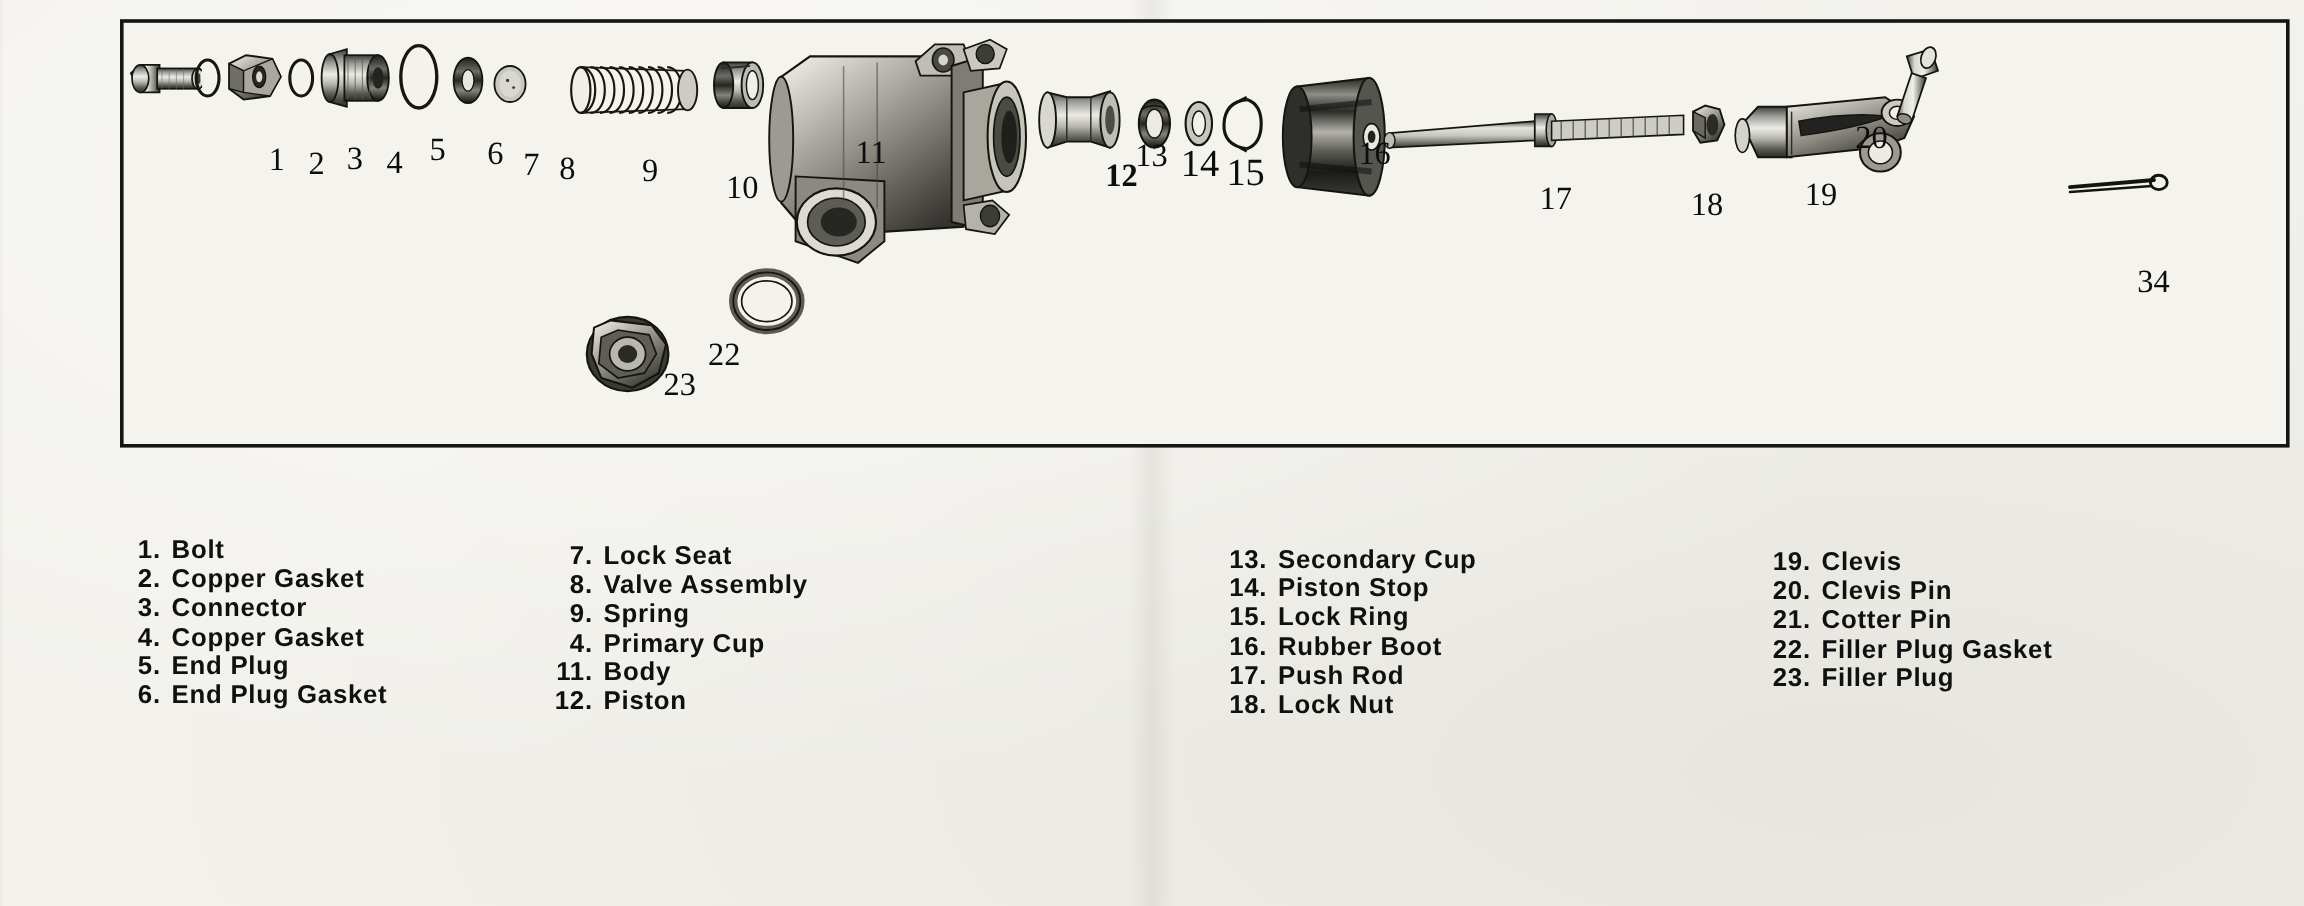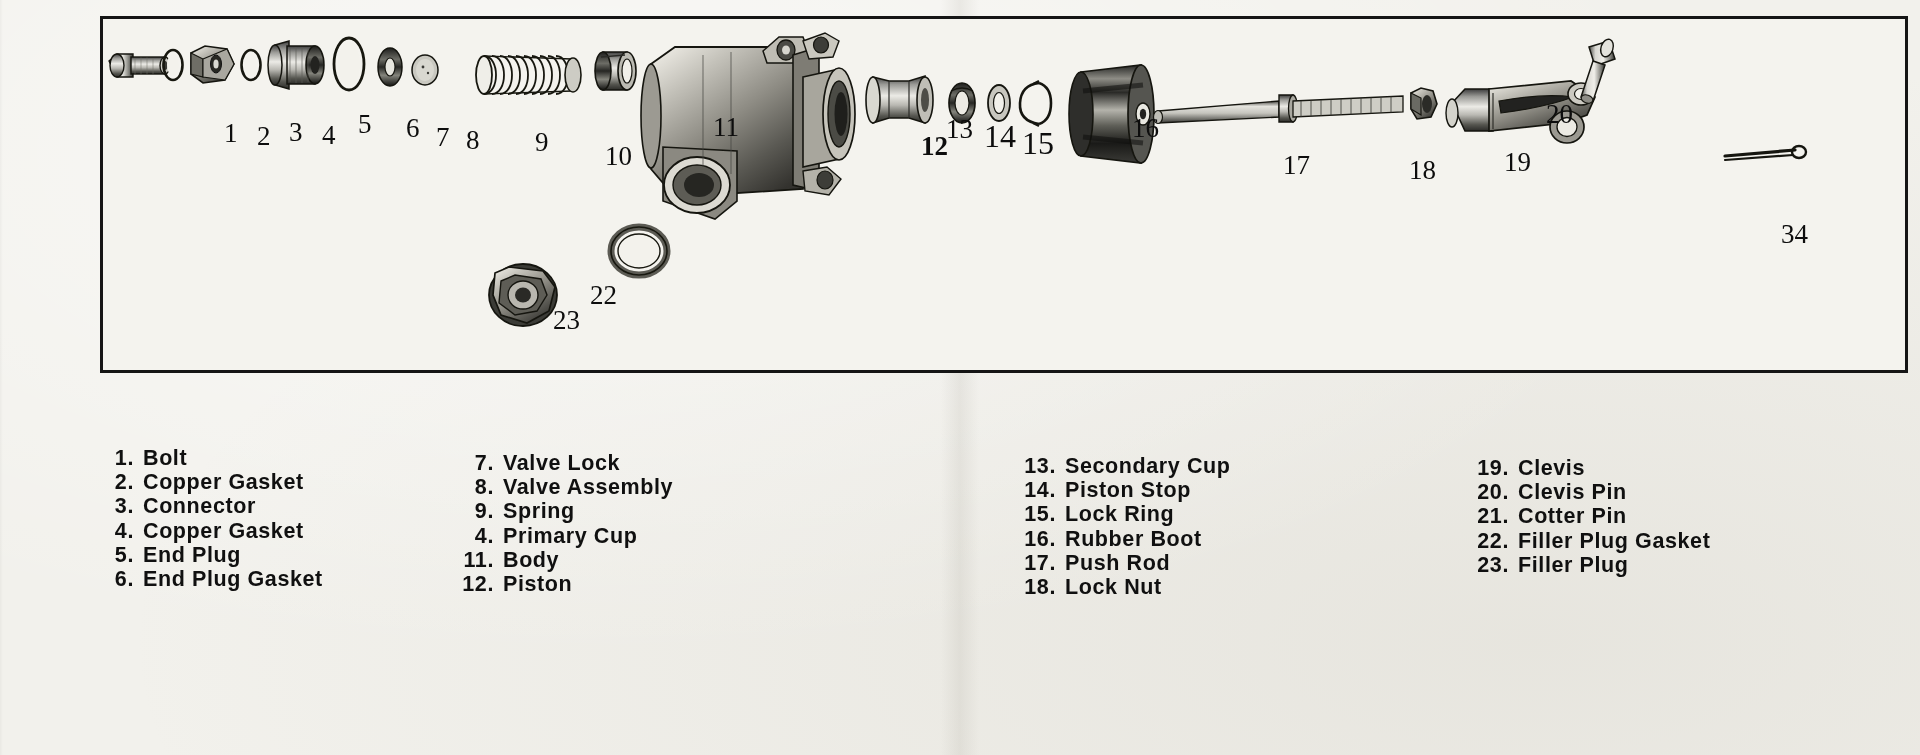--- a/index.html
+++ b/index.html
@@ -404,21 +404,21 @@
       </div>
       <div class="legend-item">
         <span class="legend-num">6.</span>
         <span class="legend-label">End Plug Gasket</span>
       </div>
     </div>
 
     <div class="legend-col" style="left:460px;top:11px;">
       <div class="legend-item">
         <span class="legend-num">7.</span>
-        <span class="legend-label">Valve Lock</span>
+        <span class="legend-label">Lock Seat</span>
       </div>
       <div class="legend-item">
         <span class="legend-num">8.</span>
         <span class="legend-label">Valve Assembly</span>
       </div>
       <div class="legend-item">
         <span class="legend-num">9.</span>
         <span class="legend-label">Spring</span>
       </div>
       <div class="legend-item">

